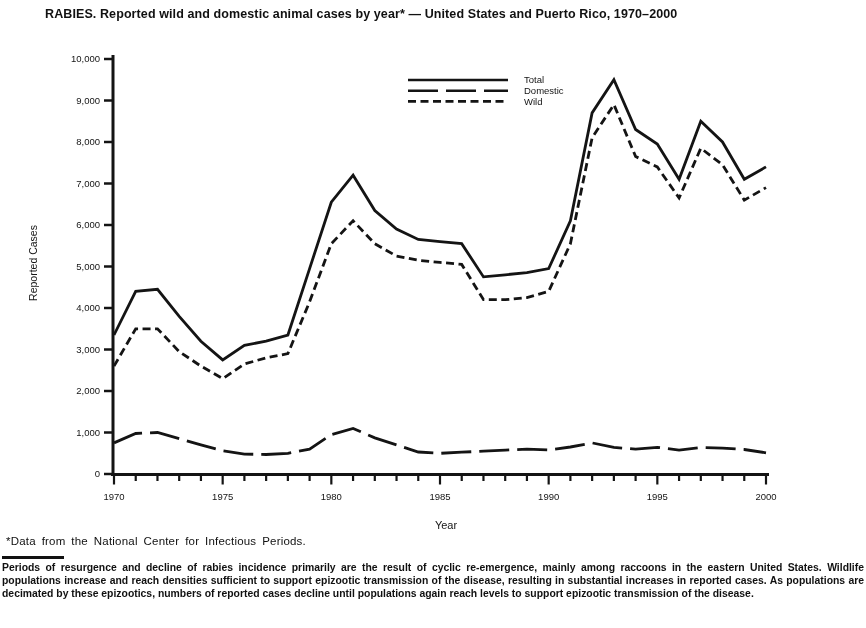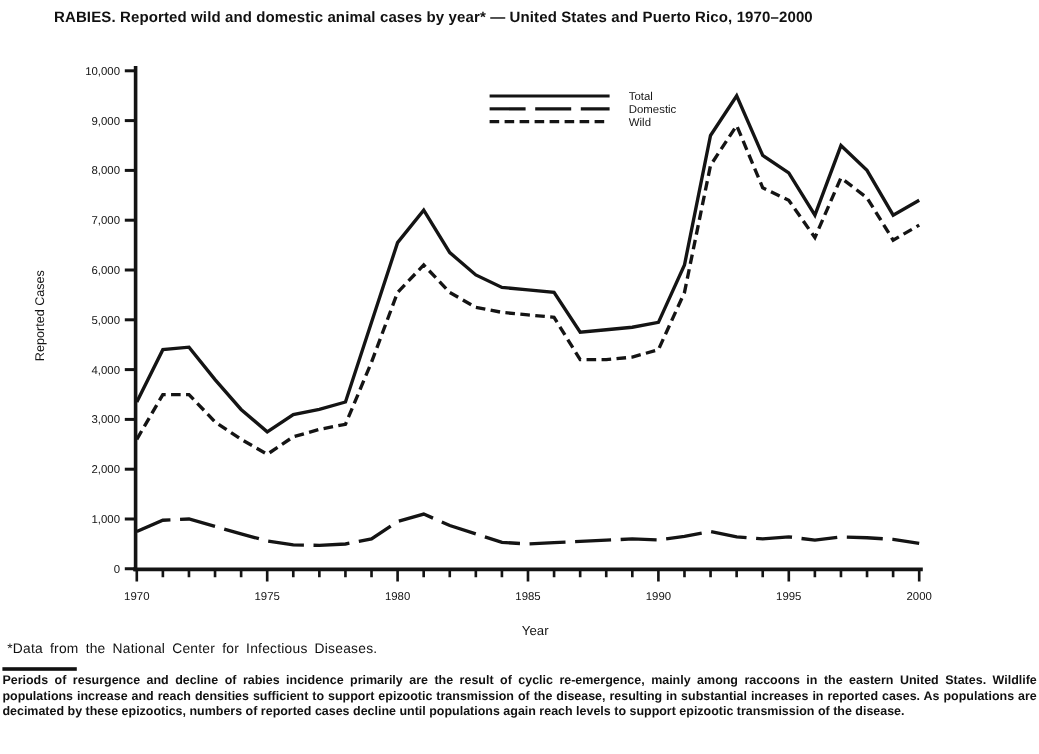--- a/index.html
+++ b/index.html
@@ -133,16 +133,16 @@
       <polyline points="114.0,366.1 135.7,328.8 157.5,328.8 179.2,351.6 200.9,366.1 222.7,378.6 244.4,364.0 266.1,357.8 287.9,353.6 309.6,301.8 331.3,243.7 353.1,220.8 374.8,243.7 396.5,256.1 418.3,260.3 440.0,262.4 461.7,264.4 483.5,299.7 505.2,299.7 526.9,297.6 548.7,291.4 570.4,243.7 592.1,137.8 613.9,104.6 635.6,156.5 657.3,166.9 679.1,198.0 700.8,148.2 722.5,164.8 744.3,200.1 766.0,187.6" fill="none" stroke="#141414" stroke-width="2.8" stroke-dasharray="8 4.5"></polyline>
       <g>
         <line x1="408" y1="80" x2="508" y2="80" stroke="#141414" stroke-width="2.6"></line>
         <text x="524" y="83.4" font-size="9.5" fill="#141414">Total</text>
         <line x1="408" y1="90.7" x2="508" y2="90.7" stroke="#141414" stroke-width="2.6" stroke-dasharray="30 8"></line>
         <text x="524" y="94.10000000000001" font-size="9.5" fill="#141414">Domestic</text>
         <line x1="408" y1="101.4" x2="508" y2="101.4" stroke="#141414" stroke-width="2.6" stroke-dasharray="8 4.5"></line>
         <text x="524" y="104.80000000000001" font-size="9.5" fill="#141414">Wild</text>
       </g>
     </svg>
-  <div class="footnote">*Data from the National Center for Infectious Diseases.</div>
+  <div class="footnote">*Data from the National Center for Infectious Periods.</div>
   <div class="divider"></div>
   <p class="note">Periods of resurgence and decline of rabies incidence primarily are the result of cyclic re-emergence, mainly among raccoons in the eastern United States. Wildlife populations increase and reach densities sufficient to support epizootic transmission of the disease, resulting in substantial increases in reported cases. As populations are decimated by these epizootics, numbers of reported cases decline until populations again reach levels to support epizootic transmission of the disease.</p>
 </div>
 
 </body></html>

